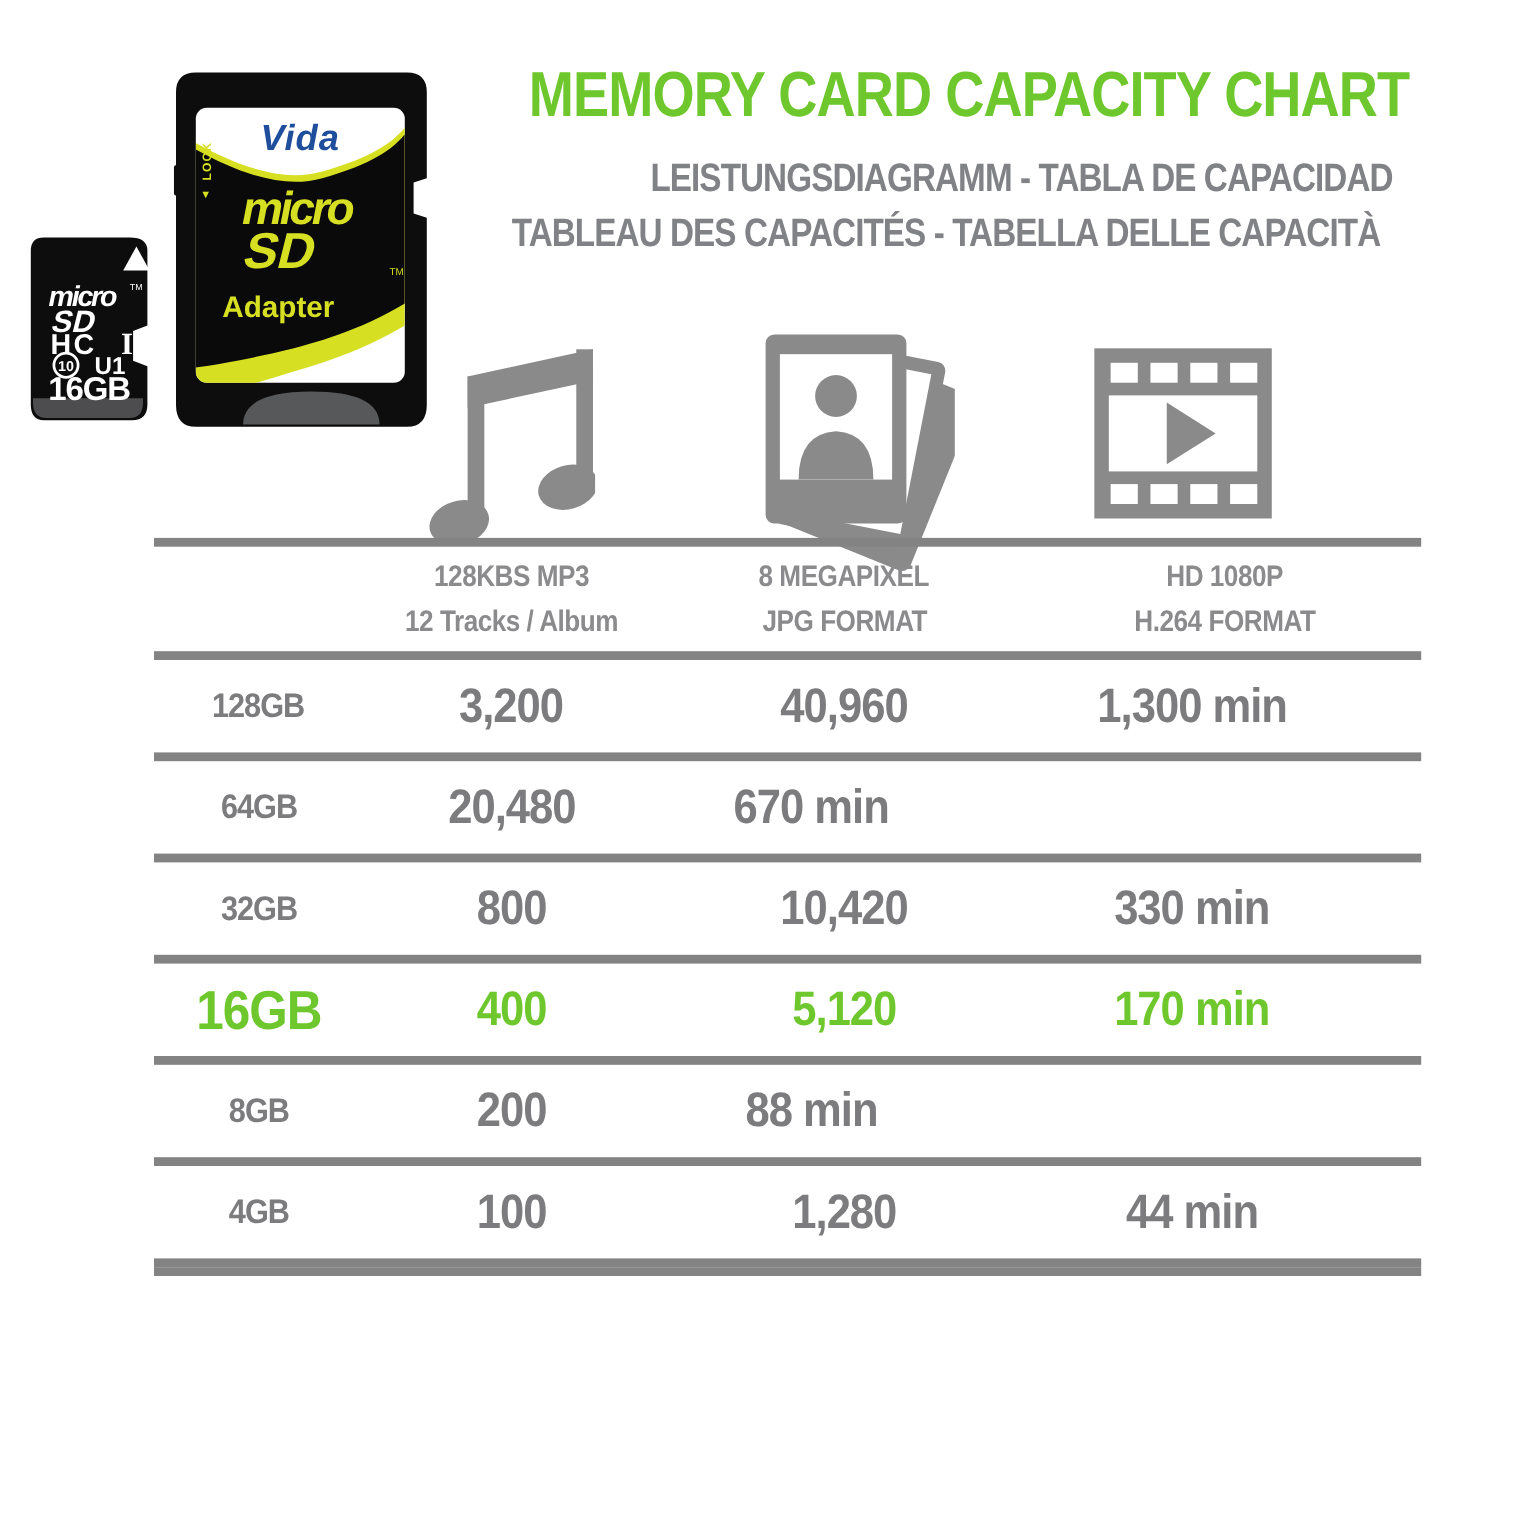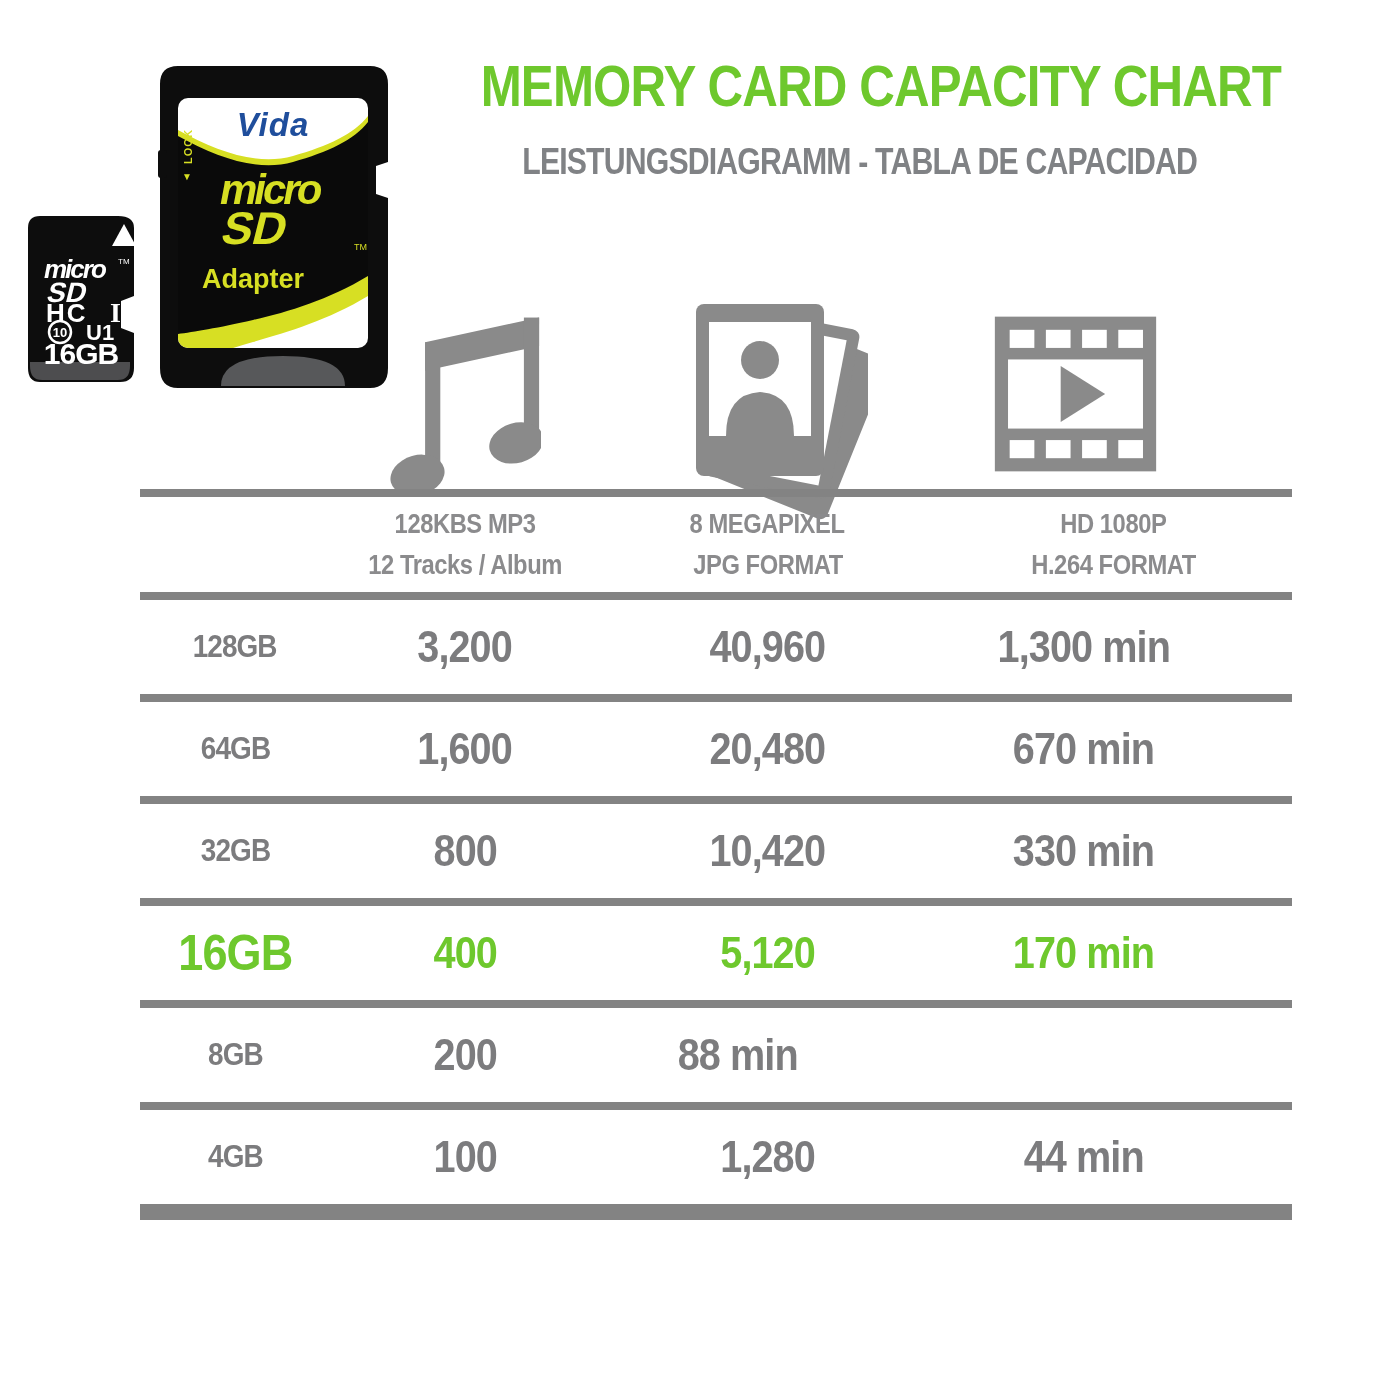--- a/index.html
+++ b/index.html
@@ -2,57 +2,60 @@
 <html><head>
 <meta charset="utf-8">
 <style>
   html,body{margin:0;padding:0;background:#fff;}
   .page{position:relative;width:1400px;height:1400px;background:#ffffff;overflow:hidden;
         font-family:"Liberation Sans",sans-serif;}
   
   .title{position:absolute;left:410px;top:52px;width:900px;text-align:center;
          font-size:58px;font-weight:bold;color:#6ec82d;white-space:nowrap;text-decoration:underline;}
   .title .sq{display:inline-block;transform:scaleX(.85);transform-origin:center;letter-spacing:-1px;}
-  .subtitle{position:absolute;left:390px;width:940px;text-align:center;
+  .subtitle{position:absolute;left:390px;width:940px;text-align:right;
             font-size:36px;font-weight:bold;color:#808285;white-space:nowrap;}
   .subtitle .sq{display:inline-block;transform:scaleX(.84);transform-origin:center;letter-spacing:-1px;}
   .sub1{top:141px;} .sub2{top:191px;}
   
   .microsd{position:absolute;left:24px;top:212px;width:128px;height:175px;}
   .adapter{position:absolute;left:158px;top:64px;width:232px;height:326px;}
   
   .icon{position:absolute;}
   .icon-music{left:389px;top:308px;width:152px;height:192px;}
   .icon-photos{left:668px;top:300px;width:200px;height:220px;}
   .icon-film{left:993px;top:315px;width:165px;height:158px;}
   
   .table{position:absolute;left:140px;top:489px;width:1152px;}
   .hbar{height:8px;background:#838383;}
   .thead{display:grid;grid-template-columns:190px 270px 335px 357px;height:95px;align-items:center;}
   .thead .hc{text-align:center;color:#8b8b8d;font-weight:bold;font-size:27px;line-height:1.5;}
   .thead .hc .sq{display:inline-block;transform:scaleX(.88);transform-origin:center;letter-spacing:-.5px;}
-  .trow{display:grid;grid-template-columns:190px 270px 335px 357px;height:94px;align-items:center;}
+  .trow{display:grid;grid-template-columns:190px 270px 335px 357px;height:84px;align-items:center;}
   .cell{text-align:center;color:#7c7c7e;font-weight:bold;}
   .cell.cap{font-size:31px;}
   .cell.val{font-size:44px;}
   .cell.video{padding-right:60px;}
   .cell .sq-num{display:inline-block;transform:scaleX(.9);transform-origin:center;letter-spacing:-1px;white-space:nowrap;}
   .trow.highlight .cell{color:#6ec82d;}
   .trow.highlight .cell.cap{font-size:50px;}
 </style>
 </head>
 <body>
 
 <div class="page">
 
   <div class="title">
     <span class="sq">MEMORY CARD CAPACITY CHART</span>
   </div>
   <div class="subtitle sub1">
     <span class="sq">LEISTUNGSDIAGRAMM - TABLA DE CAPACIDAD</span>
+  </div>
+  <div class="subtitle sub2">
+    <span class="sq">TABLEAU DES CAPACITÉS - TABELLA DELLE CAPACITÀ</span>
   </div>
 
   <div class="microsd">
     <svg width="128" height="175" viewBox="0 0 128 175">
       <path d="M16,4 H94 Q110,4 110,16 V84 L97,89 V116 L110,121 V156 Q110,170 96,170 H16 Q4,170 4,156 V16 Q4,4 16,4 Z" fill="#0d0d0d"></path>
       <path d="M8,150 H106 V154 Q106,168 94,168 H18 Q6,168 6,154 V150 Z" fill="#4d4d4f"></path>
       <polygon points="100,12 112,34 88,34" fill="#ffffff"></polygon>
       <text x="20" y="66" fill="#ffffff" font-size="26" font-weight="bold" font-style="italic" letter-spacing="-2">micro</text>
       <text x="94" y="52" fill="#ffffff" font-size="8">TM</text>
       <text x="44" y="90" fill="#ffffff" font-size="28" font-weight="bold" transform="skewX(-14)">SD</text>
@@ -166,21 +169,20 @@
     <div>
         <div class="trow">
           <div class="cell cap"><span class="sq-num">128GB</span></div>
           <div class="cell val mp3"><span class="sq-num">3,200</span></div>
           <div class="cell val jpg"><span class="sq-num">40,960</span></div>
           <div class="cell val video"><span class="sq-num">1,300 min</span></div>
         </div>
         <div class="hbar"></div>
         <div class="trow">
           <div class="cell cap"><span class="sq-num">64GB</span></div>
-          <div class="cell val mp3"><span class="sq-num">1,600</span></div>
           <div class="cell val jpg"><span class="sq-num">20,480</span></div>
           <div class="cell val video"><span class="sq-num">670 min</span></div>
         </div>
         <div class="hbar"></div>
         <div class="trow">
           <div class="cell cap"><span class="sq-num">32GB</span></div>
           <div class="cell val mp3"><span class="sq-num">800</span></div>
           <div class="cell val jpg"><span class="sq-num">10,420</span></div>
           <div class="cell val video"><span class="sq-num">330 min</span></div>
         </div>

